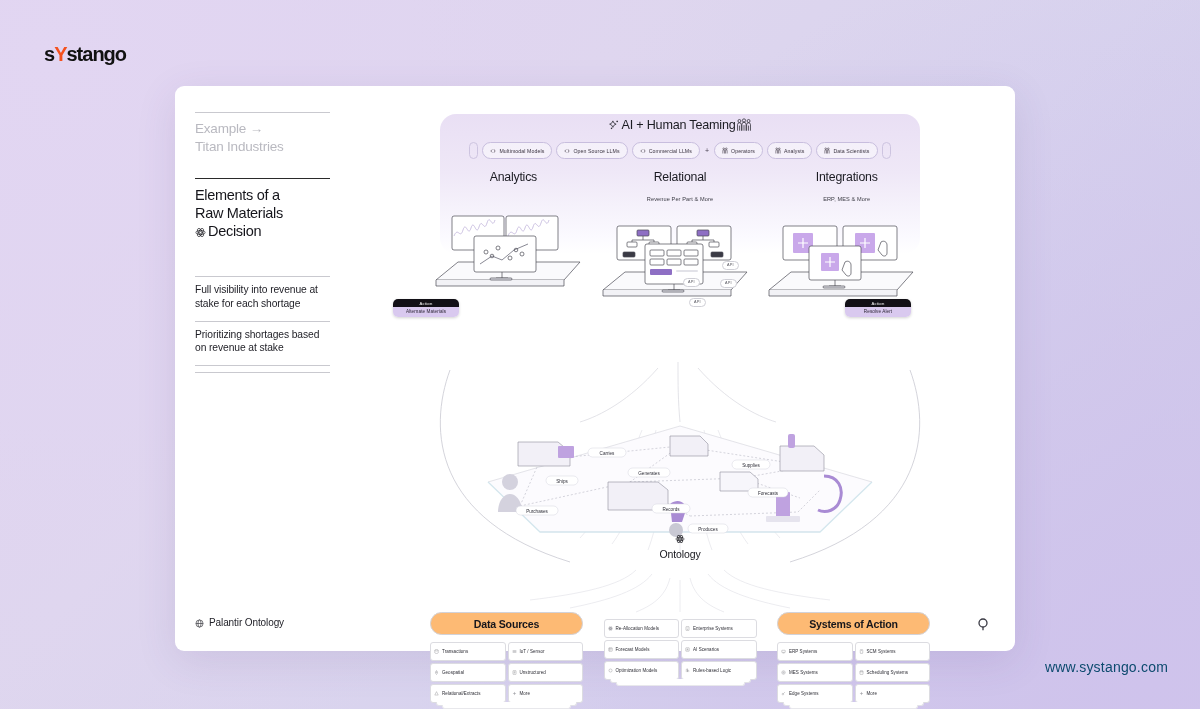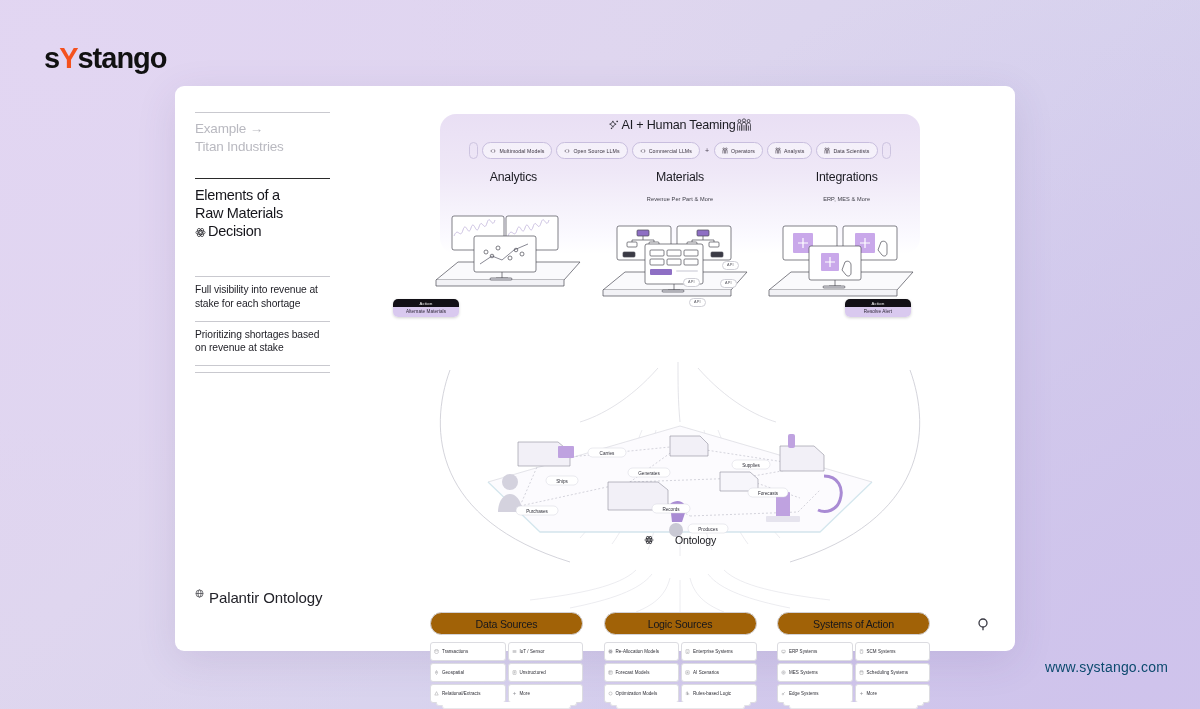--- a/index.html
+++ b/index.html
@@ -6,40 +6,40 @@
   body{
     width:1200px;height:709px;overflow:hidden;
     font-family:"Liberation Sans", sans-serif;
     background:
       radial-gradient(circle at 4% 8%, #e2d6f2 0%, rgba(226,214,242,0) 55%),
       radial-gradient(circle at 96% 96%, #cfc3ec 0%, rgba(207,195,236,0) 55%),
       linear-gradient(135deg,#ded2f0 0%,#ded6ee 35%,#d8d3ee 60%,#cdc6e8 100%);
     position:relative;
   }
   
-  .logo{position:absolute;left:44px;top:44px;font-size:29px;font-weight:700;
+  .logo{position:absolute;left:44px;top:44px;font-size:20px;font-weight:700;
         letter-spacing:-1px;color:#111;line-height:1;}
   .logo .y{color:#f4511e;}
   
   .footer-url{position:absolute;right:32px;top:659px;font-size:14px;color:#0c4a6e;letter-spacing:.2px;}
   
   .card{position:absolute;left:175px;top:86px;width:840px;height:565px;
         background:#fff;border-radius:9px;box-shadow:0 10px 40px rgba(80,60,120,.12);}
   .card-mark{position:absolute;right:26px;bottom:20px;width:12px;height:14px;}
   
   .side{position:absolute;left:20px;top:26px;width:135px;}
   .rule{height:1px;background:#c9c9cf;margin:0 0 7px 0;}
   .rule.dark{background:#2a2a2a;height:1px;}
   .ex{color:#b9b9c0;font-size:13.5px;line-height:1.32;letter-spacing:-.2px;margin-bottom:22px;}
   .h-title{font-size:14.5px;font-weight:400;color:#15151b;line-height:1.26;letter-spacing:-.3px;margin-bottom:36px;}
   .h-title .ico{display:inline-block;vertical-align:-2px;margin-right:2px;}
   .bullet{font-size:10.3px;color:#1d1d24;line-height:1.33;letter-spacing:-.1px;padding:0 0 10px 0;}
   .bullet-wrap .rule{margin-bottom:6px;}
-  .foot-brand{position:absolute;left:20px;top:503px;font-size:15px;color:#23232a;
-              display:flex;align-items:flex-start;gap:5px;letter-spacing:-.1px;}
+  .foot-brand{position:absolute;left:20px;top:531px;font-size:10px;color:#23232a;
+              display:flex;align-items:flex-end;gap:5px;letter-spacing:-.1px;}
   
   .diagram{position:absolute;left:255px;top:14px;width:500px;height:540px;}
   .banner{position:absolute;left:10px;top:14px;width:480px;height:140px;border-radius:16px;
           background:linear-gradient(180deg,#e9dff4 0%,#efe8f7 42%,#fbfaff 88%,#fff 100%);}
   .banner-title{position:absolute;left:0;right:0;top:18px;text-align:center;font-size:12.6px;
                 color:#1b1b22;letter-spacing:-.2px;display:flex;align-items:center;
                 justify-content:center;}
   .pills{position:absolute;left:0;right:0;top:42px;display:flex;justify-content:center;
          align-items:center;gap:4px;}
   .pill{border:1px solid #c8bede;border-radius:11px;height:15px;display:flex;align-items:center;
@@ -55,26 +55,26 @@
   
   .chip{position:absolute;width:66px;border-radius:5px;overflow:hidden;
         box-shadow:0 1px 3px rgba(0,0,0,.18);}
   .chip .top{background:#121016;color:#fff;font-size:4.2px;text-align:center;padding:1.6px 0;letter-spacing:.2px;}
   .chip .bot{background:#d9c9ef;color:#2a2433;font-size:4.6px;text-align:center;padding:2.2px 0;letter-spacing:.1px;}
   
   .apibadge{position:absolute;border:1px solid #cfcfd6;border-radius:6px;background:#fff;
             font-size:3.8px;color:#55555e;padding:1.3px 4px;letter-spacing:.2px;}
   
   .onto{position:absolute;left:0;right:0;top:434px;text-align:right;font-size:10.5px;
-        color:#17171d;display:flex;align-items:center;justify-content:center;gap:21px;letter-spacing:-.1px;}
+        color:#17171d;display:flex;align-items:center;justify-content:center;gap:4px;letter-spacing:-.1px;flex-direction:column;}
   
   .bottom{position:absolute;left:0;top:512px;width:500px;display:flex;justify-content:space-between;}
   .bcol{width:153px;}
   .bhead{border:1px solid #d2d2d8;border-radius:14px;height:21px;display:flex;align-items:center;
-         justify-content:center;font-size:10.6px;color:#16161c;background:#a16207;letter-spacing:-.2px;}
+         justify-content:center;font-size:10.6px;color:#16161c;background:#fdba74;letter-spacing:-.2px;font-weight:bold;}
   .bgrid{margin-top:7px;display:grid;grid-template-columns:1fr 1fr;gap:2px;position:relative;}
   .bitem{border:1px solid #dcdce1;background:#fff;border-radius:3px;height:17px;display:flex;
          align-items:center;gap:3px;padding:0 3px;font-size:4.5px;color:#2c2c34;letter-spacing:.05px;
          line-height:1.15;}
   .bitem .gi{flex:0 0 auto;opacity:.75;}
   .stack{position:absolute;left:6px;right:6px;bottom:-3px;height:3px;border:1px solid #e2e2e7;
          border-top:none;background:#fff;border-radius:0 0 3px 3px;}
   .stack2{position:absolute;left:12px;right:12px;bottom:-6px;height:3px;border:1px solid #e8e8ec;
           border-top:none;background:#fff;border-radius:0 0 3px 3px;}
   svg{display:block;}
@@ -246,21 +246,21 @@
             <circle cx="92" cy="58" r="2"></circle>
               <circle cx="62" cy="60" r="1.8"></circle>
               <circle cx="86" cy="54" r="1.8"></circle>
             <path d="M72 76v6h6M72 82h-6" stroke="#4a4a55"></path>
             <rect x="60" y="82" width="22" height="2" rx="1" fill="#e8e8ee"></rect>
           </svg>
         </div>
       </div>
 
       <div class="col">
-        <h3>Materials</h3>
+        <h3>Relational</h3>
         <div class="sub">Revenue Per Part &amp; More</div>
         <div class="scene">
           <svg width="160" height="100" viewBox="0 0 160 100" fill="none" stroke="#4a4a55" stroke-width=".7">
             <path d="M6 84 L28 66 H150 L134 84 Z" fill="#fafafc"></path>
             <path d="M6 84 v6 h128 v-6" fill="#f2f2f6"></path>
             <rect x="20" y="20" width="54" height="34" rx="2" fill="#fff"></rect>
             <rect x="40" y="24" width="12" height="6" rx="1" fill="#8e6fc4"></rect>
             <rect x="30" y="36" width="10" height="5" rx="1"></rect>
               <rect x="52" y="36" width="10" height="5" rx="1"></rect>
             <path d="M46 30v4M35 34h22M35 34v2M57 34v2"></path>
@@ -474,21 +474,20 @@
                 </svg>
               </span>
               <span>More</span>
             </div>
           <div class="stack"></div>
           <div class="stack2"></div>
         </div>
       </div>
 
       <div class="bcol">
-        <div class="bhead">Logic Sources</div>
         <div class="bgrid">
           <div class="bitem">
               <span class="gi">
                 <svg width="5" height="5" viewBox="0 0 16 16" fill="none" stroke="#55555e" stroke-width="1.1">
                   <circle cx="8" cy="8" r="1.6"></circle>
                   <ellipse cx="8" cy="8" rx="6.5" ry="2.8"></ellipse>
                   <ellipse cx="8" cy="8" rx="6.5" ry="2.8" transform="rotate(60 8 8)"></ellipse>
                   <ellipse cx="8" cy="8" rx="6.5" ry="2.8" transform="rotate(120 8 8)"></ellipse>
                 </svg>
               </span>

